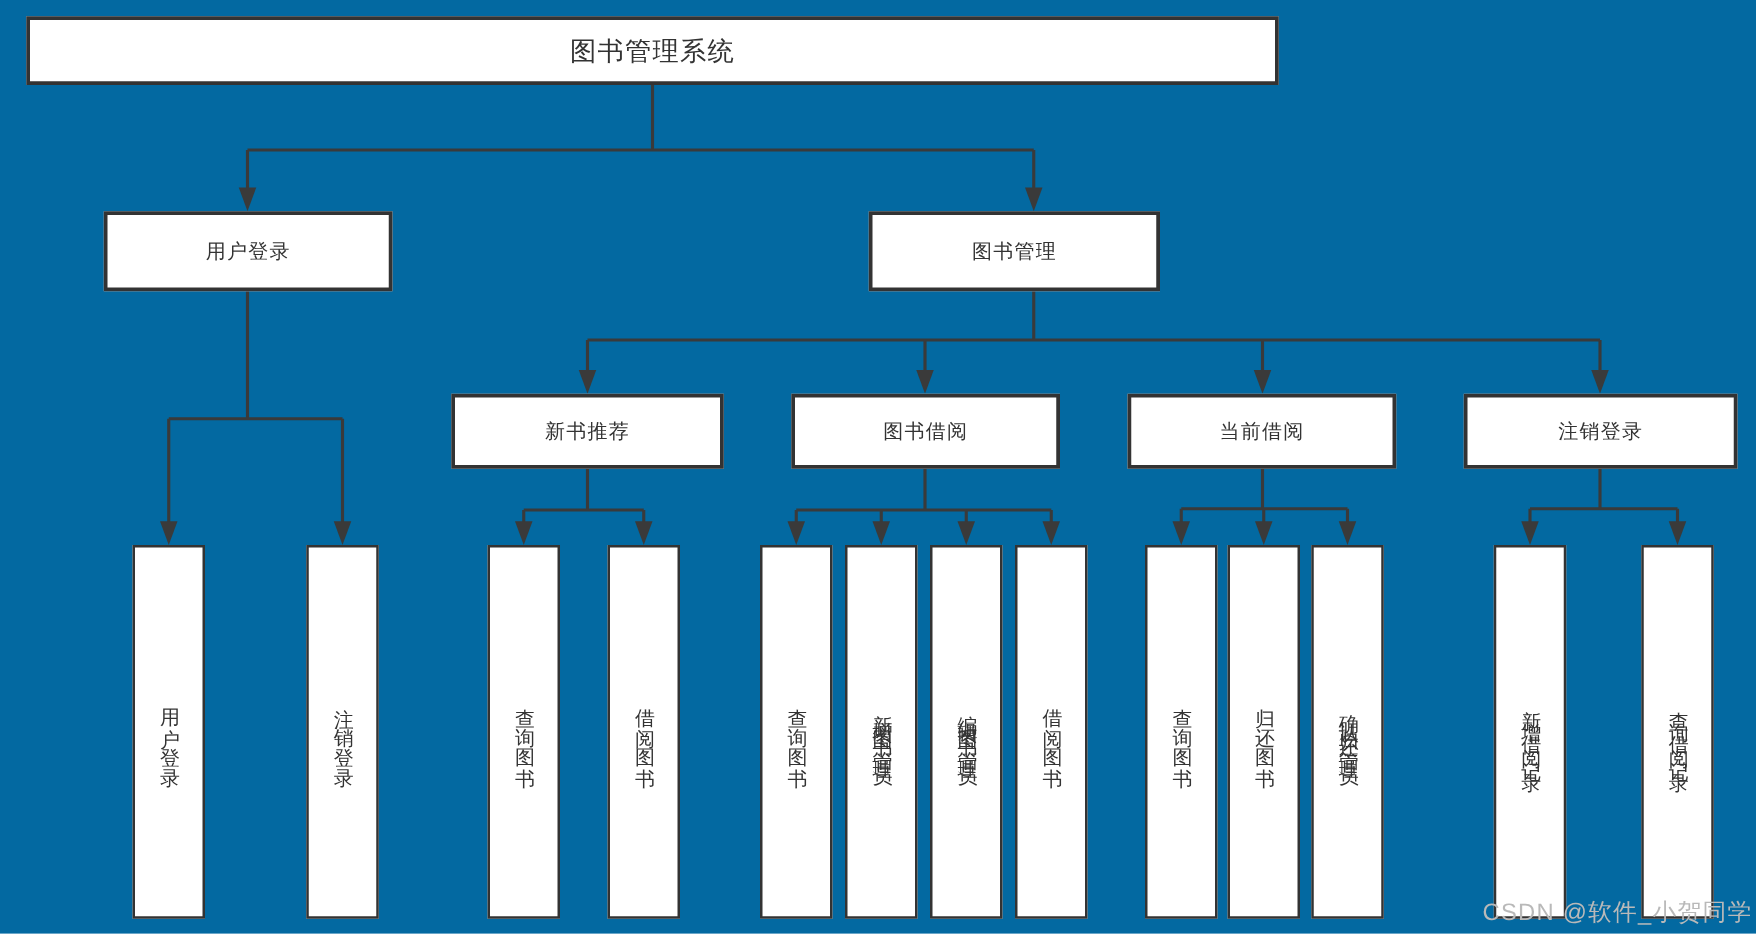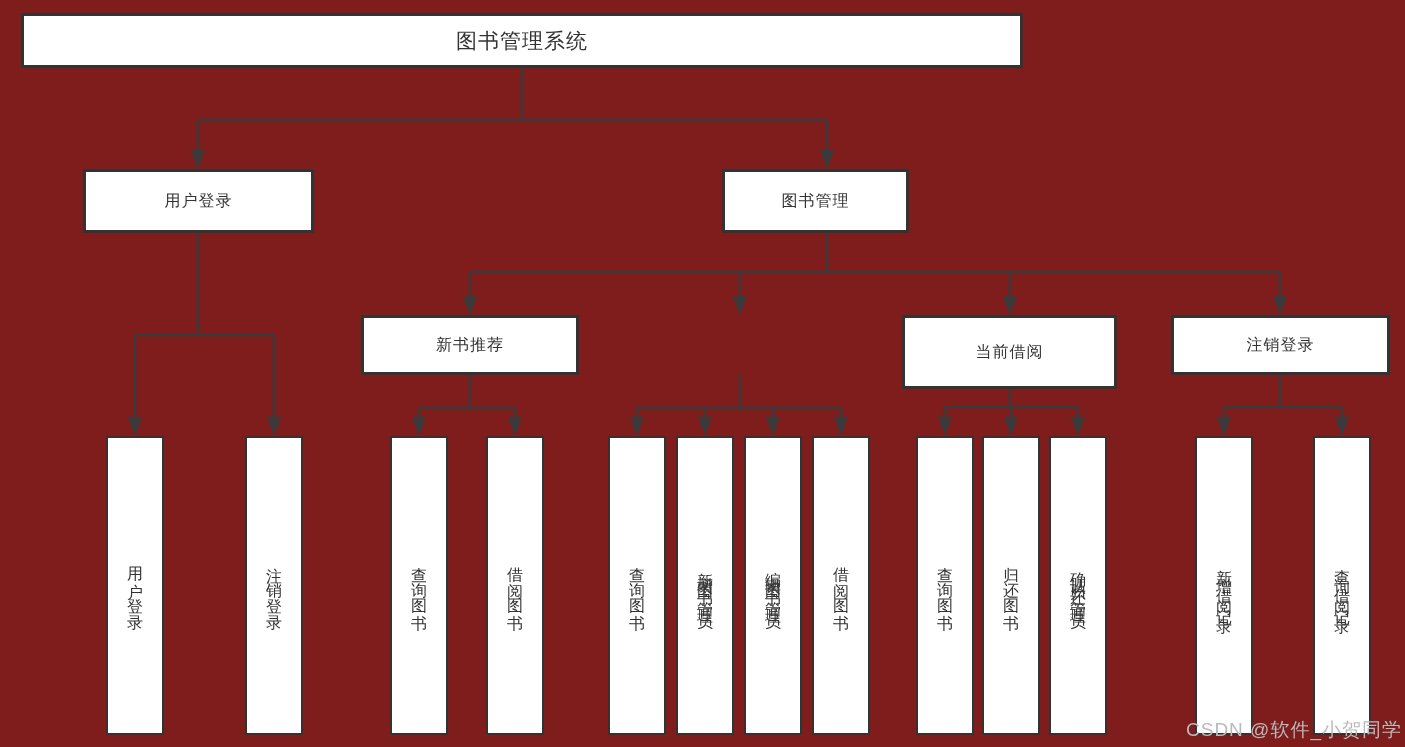--- a/index.html
+++ b/index.html
@@ -1,17 +1,17 @@
 <!DOCTYPE html>
 <html><head>
 <meta charset="utf-8">
 <style>
   html,body{margin:0;padding:0;background:#ffffff;}
   #stage{
-    position:relative;width:1405px;height:747px;background:#7f1d1d;overflow:hidden;
+    position:relative;width:1405px;height:747px;background:#0369a1;overflow:hidden;
     font-family:"Liberation Sans","DejaVu Sans",sans-serif;color:#333333;
   }
   #connectors{position:absolute;left:0;top:0;width:1405px;height:747px;}
   .box{
     position:absolute;box-sizing:border-box;background:#ffffff;
     border:2px solid #333333;color:#333333;
     display:flex;align-items:center;justify-content:center;
     font-size:16px;letter-spacing:1px;white-space:nowrap;
   }
   .hbox{border-width:3px;}
@@ -60,24 +60,25 @@
       <polygon points="1004,417 1018,417 1011,436"></polygon>
       <polygon points="1071,417 1085,417 1078,436"></polygon>
       <polygon points="1217,417 1231,417 1224,436"></polygon>
       <polygon points="1335,417 1349,417 1342,436"></polygon>
     </g>
   </svg>
 
   <div class="box hbox root" style="left:21px;top:13px;width:1002px;height:55px">图书管理系统</div>
 
   <div class="box hbox" style="left:83px;top:169px;width:231px;height:64px">用户登录</div>
-  <div class="box hbox" style="left:722px;top:169px;width:187px;height:64px">图书管理</div>
+  <div class="box hbox" style="left:695px;top:169px;width:233px;height:64px">图书管理</div>
 
   <div class="box hbox" style="left:361px;top:315px;width:218px;height:60px">新书推荐</div>
-  <div class="box hbox" style="left:902px;top:315px;width:215px;height:74px">当前借阅</div>
+  <div class="box hbox" style="left:633px;top:315px;width:215px;height:60px">图书借阅</div>
+  <div class="box hbox" style="left:902px;top:315px;width:215px;height:60px">当前借阅</div>
   <div class="box hbox" style="left:1171px;top:315px;width:219px;height:60px">注销登录</div>
 
   <div class="box vbox v-short" style="left:106px;top:436px;width:58px;height:299px">用户登录</div>
   <div class="box vbox v-short" style="left:245px;top:436px;width:58px;height:299px">注销登录</div>
 
   <div class="box vbox v-short" style="left:390px;top:436px;width:58px;height:299px">查询图书</div>
   <div class="box vbox v-short" style="left:486px;top:436px;width:58px;height:299px">借阅图书</div>
 
   <div class="box vbox v-short" style="left:608px;top:436px;width:58px;height:299px">查询图书</div>
   <div class="box vbox v-long" style="left:676px;top:436px;width:58px;height:299px">新增图书（管理员）</div>

